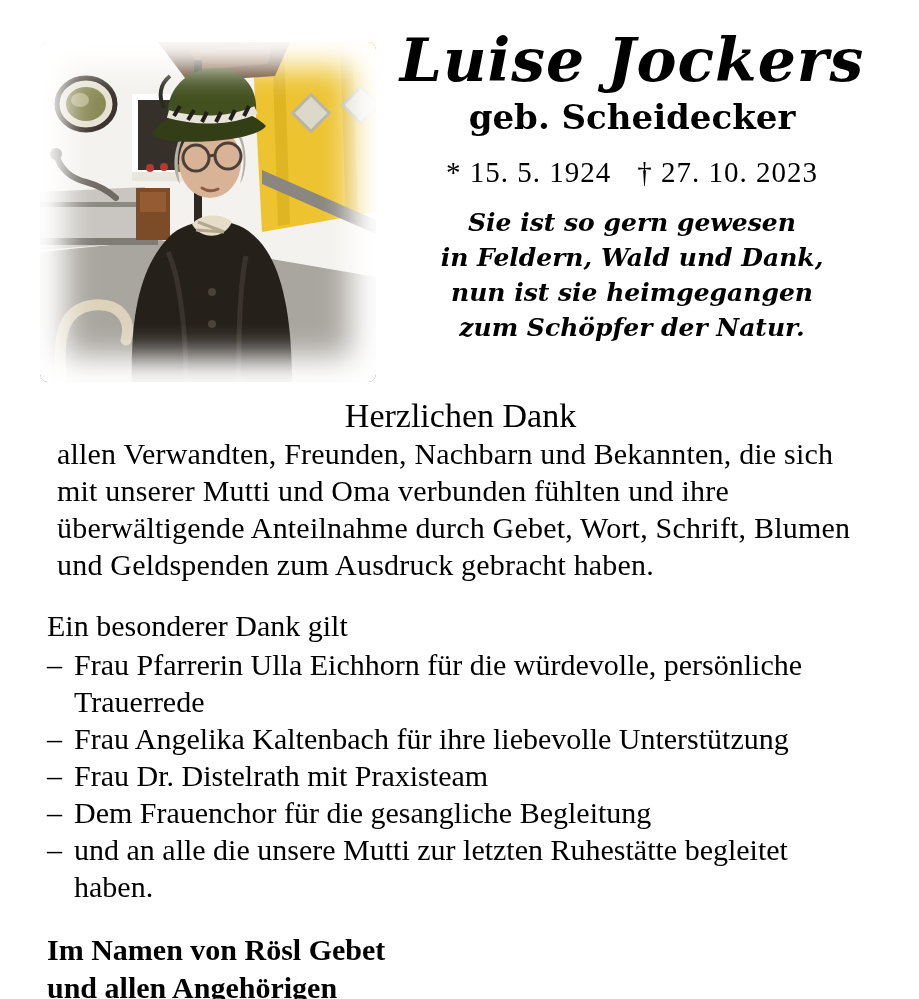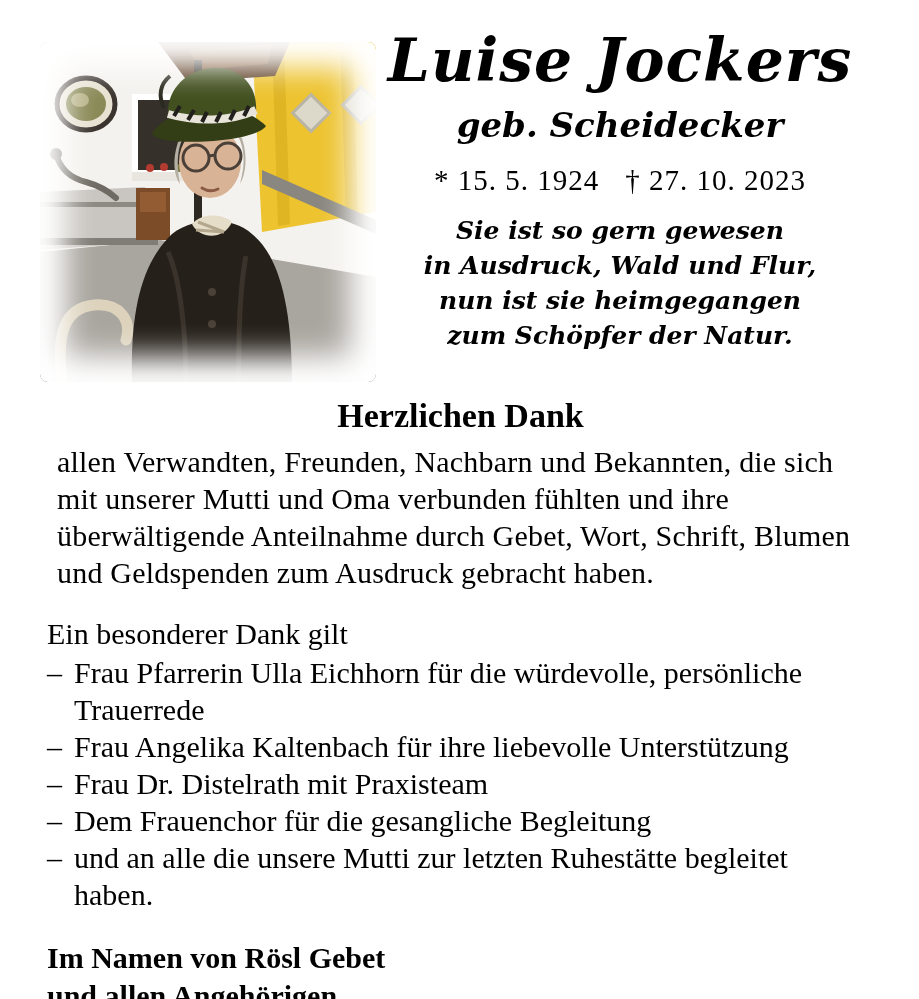--- a/index.html
+++ b/index.html
@@ -19,46 +19,46 @@
   }
   .photo-wrap svg { display:block; width:336px; height:340px; }
   .photo-vignette {
     position:absolute; inset:0; border-radius:8px;
     box-shadow: inset 0 0 30px 26px #ffffff;
     pointer-events:none;
   }
 
   
   .headcol {
-    position:absolute; left:370px; top:28px; width:500px;
+    position:absolute; left:382px; top:28px; width:500px;
     text-align:center;
   }
   .name {
     font-family:"DejaVu Serif", serif;
     font-style:italic; font-weight:bold;
     font-size:60px; line-height:1.08; letter-spacing:1px;
     white-space:nowrap;
   }
   .maiden {
     font-family:"DejaVu Serif", serif;
-    font-style:italic; font-weight:bold;
-    font-size:34px; margin-top:12px;
+    font-weight:bold;
+    font-size:34px; margin-top:4px;
   }
   .dates { font-size:29px; margin-top:19px; letter-spacing:1px; }
   .dates .death { margin-left:26px; }
   .poem {
     margin-top:16px;
     font-family:"DejaVu Serif", serif;
     font-style:italic; font-weight:bold;
     font-size:25px; line-height:1.4;
   }
 
   
   .main { position:absolute; left:47px; width:827px; top:397px; }
-  .dank-title { text-align:center; font-weight:bold; font-size:34px; margin-bottom:8px; }
+  .dank-title { text-align:center; font-weight:normal; font-size:34px; }
   .body-par { font-size:30px; line-height:37px; letter-spacing:0.2px;margin-left:10px; }
   .special-title { font-weight:normal; font-size:30px; margin-top:24px; line-height:37px; }
   .thank-list { margin-top:2px; }
   .thank-item { display:flex; font-size:30px; line-height:37px; }
   .thank-item .dash { flex:none; width:27px; }
   .thank-item .item-text { flex:1; }
   .signature { font-weight:bold; font-size:30px; line-height:38px; margin-top:26px; }
 </style>
 </head>
 <body>
@@ -140,21 +140,21 @@
   </div>
 
   <div class="headcol">
     <div class="name">Luise Jockers</div>
     <div class="maiden">geb. Scheidecker</div>
     <div class="dates">
       <span class="birth">* 15. 5. 1924</span><span class="death">† 27. 10. 2023</span>
     </div>
     <div class="poem">
       <div>Sie ist so gern gewesen</div>
-      <div>in Ausdruck, Wald und Flur,</div>
+      <div>in Feldern, Wald und Dank,</div>
       <div>nun ist sie heimgegangen</div>
       <div>zum Schöpfer der Natur.</div>
     </div>
   </div>
 
   <div class="main">
     <div class="dank-title">Herzlichen Dank</div>
     <div class="body-par">allen Verwandten, Freunden, Nachbarn und Bekannten, die sich mit unserer Mutti und Oma verbunden fühlten und ihre überwältigende Anteilnahme durch Gebet, Wort, Schrift, Blumen und Geldspenden zum Ausdruck gebracht haben.</div>
 
     <div class="special-title">Ein besonderer Dank gilt</div>

